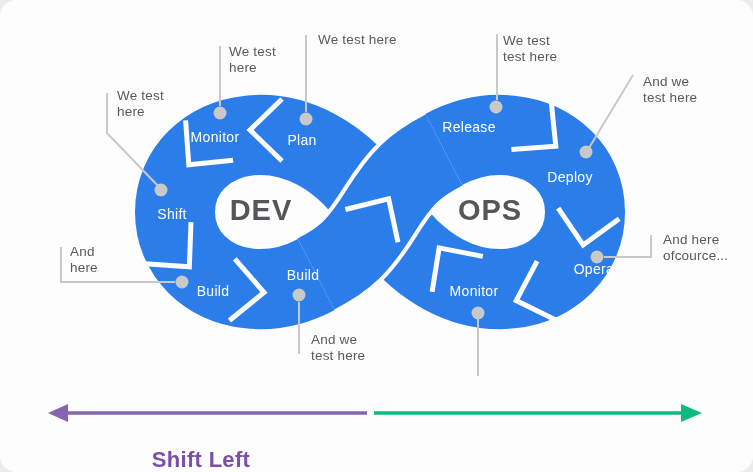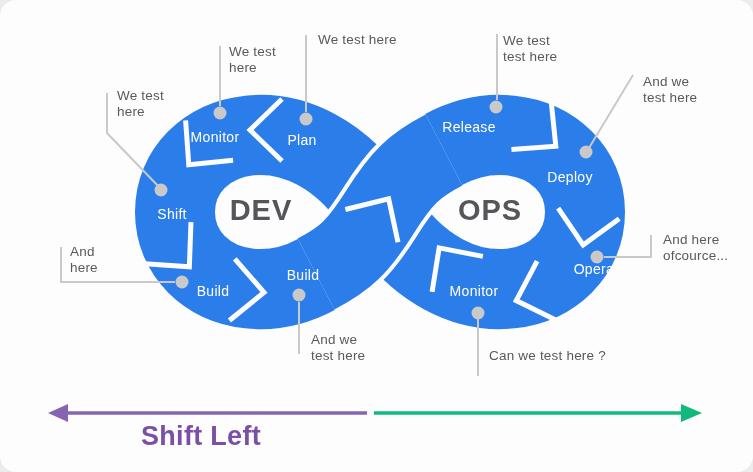--- a/index.html
+++ b/index.html
@@ -10,21 +10,21 @@
   .stage{position:relative;width:753px;height:472px;background:var(--card);
          border-radius:16px;overflow:hidden;}
   .art{position:absolute;inset:0;width:753px;height:472px;}
   .seg{position:absolute;z-index:2;transform:translate(-50%,-50%);color:#fff;
        font-size:14px;font-weight:500;letter-spacing:.3px;white-space:nowrap;}
   .center-label{position:absolute;z-index:2;transform:translate(-50%,-50%);
        font-size:29px;font-weight:700;color:var(--ink);letter-spacing:1px;}
   .note{position:absolute;z-index:2;font-size:13.5px;line-height:15.5px;
        color:var(--note);letter-spacing:.2px;white-space:nowrap;}
   .shift-label{position:absolute;z-index:2;transform:translate(-50%,-50%);
-       font-size:27px;font-weight:600;letter-spacing:.3px;white-space:nowrap;}
+       font-size:22px;font-weight:600;letter-spacing:.3px;white-space:nowrap;margin-top:24px;}
 </style>
 </head>
 <body>
 
 <div class="stage">
 
   <svg class="art" viewBox="0 0 753 472">
 
     <path d="M380,212 C305,92 175,128 175,212 C175,296 305,332 380,212 C455,92 585,128 585,212 C585,296 455,332 380,212" style="fill:none;stroke:var(--blue);stroke-width:80;stroke-linejoin:round"></path>
 
@@ -115,18 +115,17 @@
   </div>
   <div class="note" style="left:311px;top:332px">
     <div>And we</div>
     <div>test here</div>
   </div>
   <div class="note" style="left:663px;top:232px">
     <div>And here</div>
     <div>ofcource...</div>
   </div>
   <div class="note" style="left:489px;top:348px">
-    <div>Can we test here ?</div>
   </div>
 
   <div class="shift-label" style="left:201px;top:436px;color:var(--purple)">Shift Left</div>
 
 </div>
 
 </body></html>

